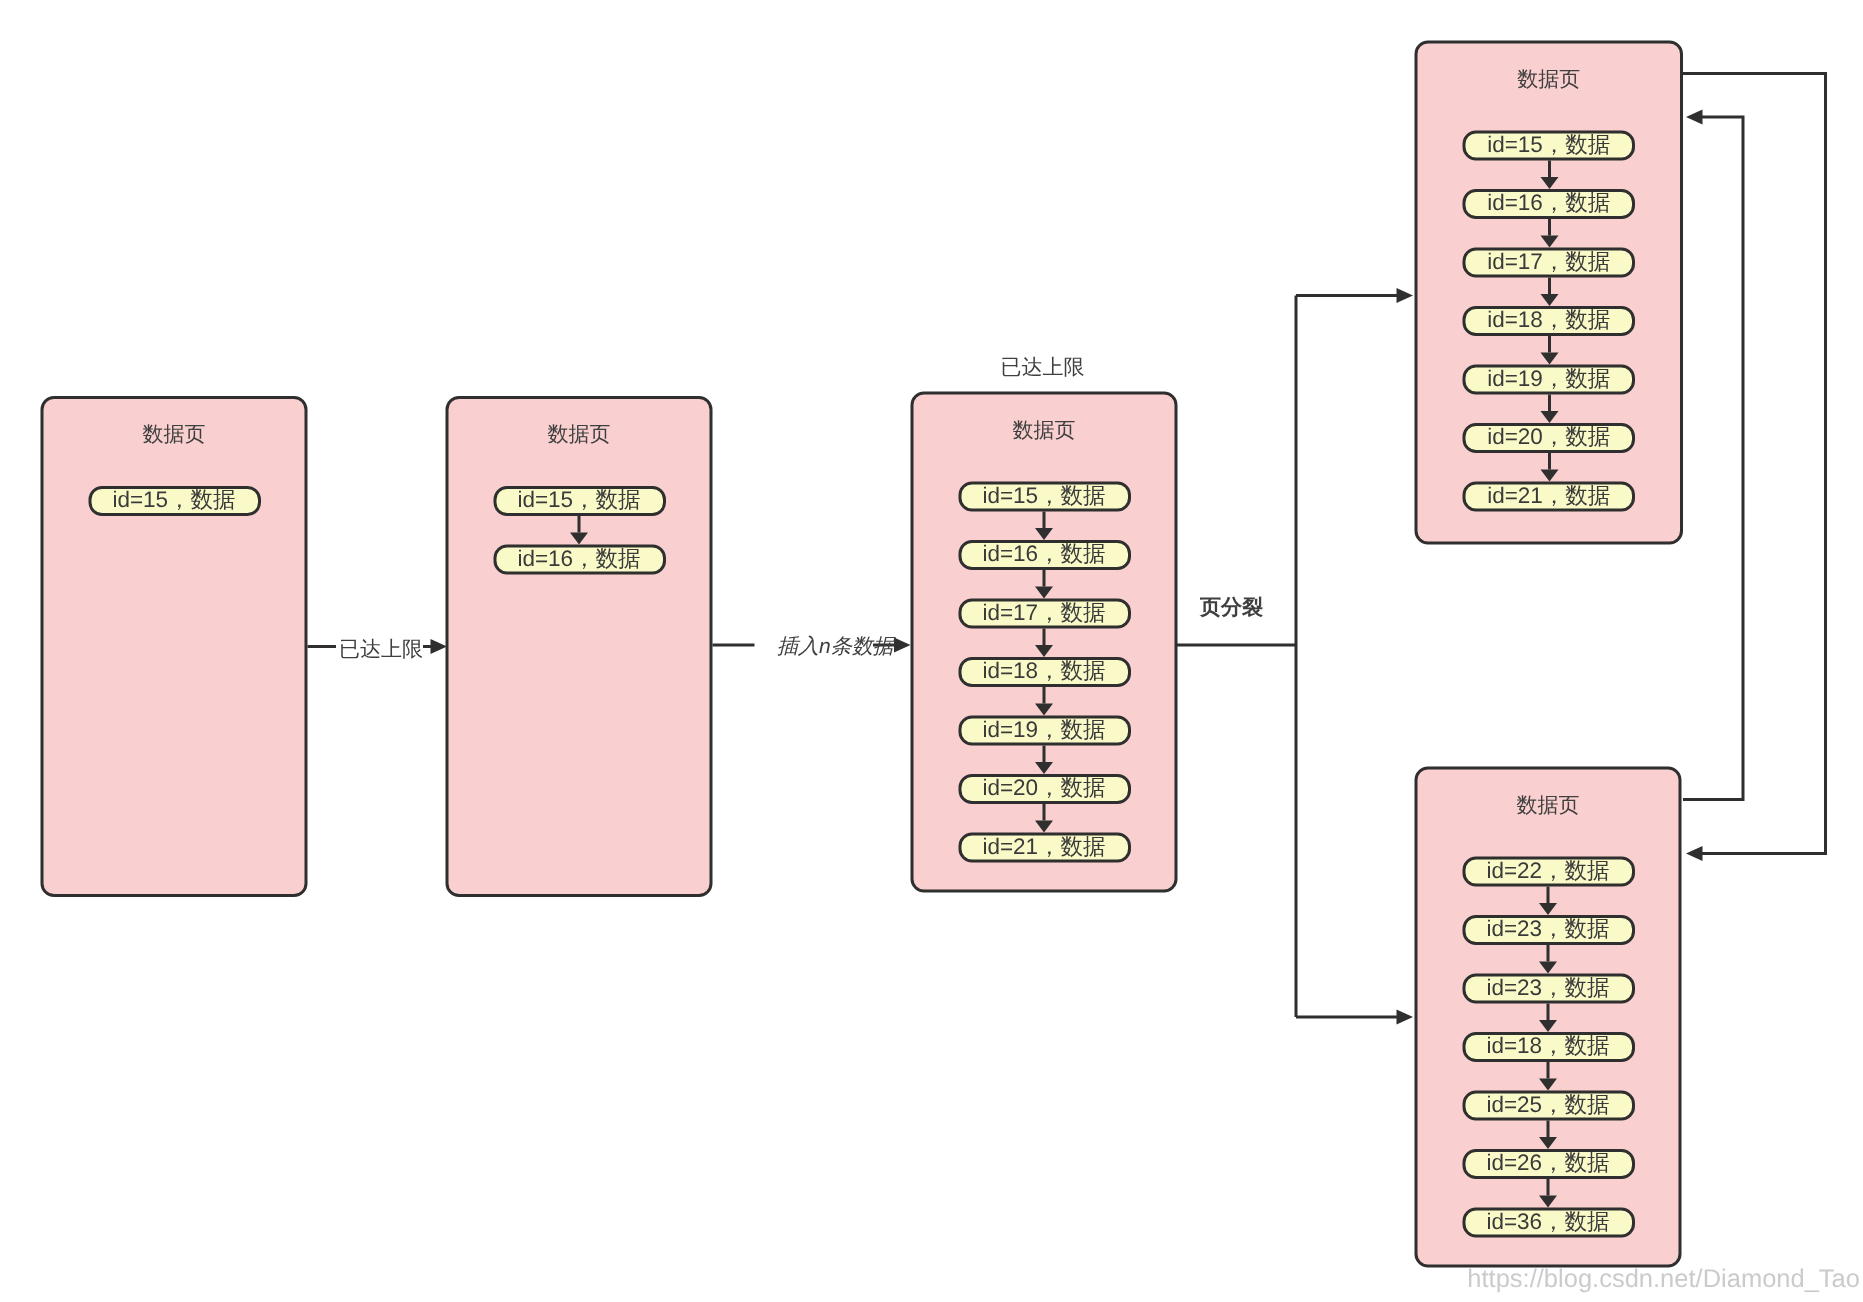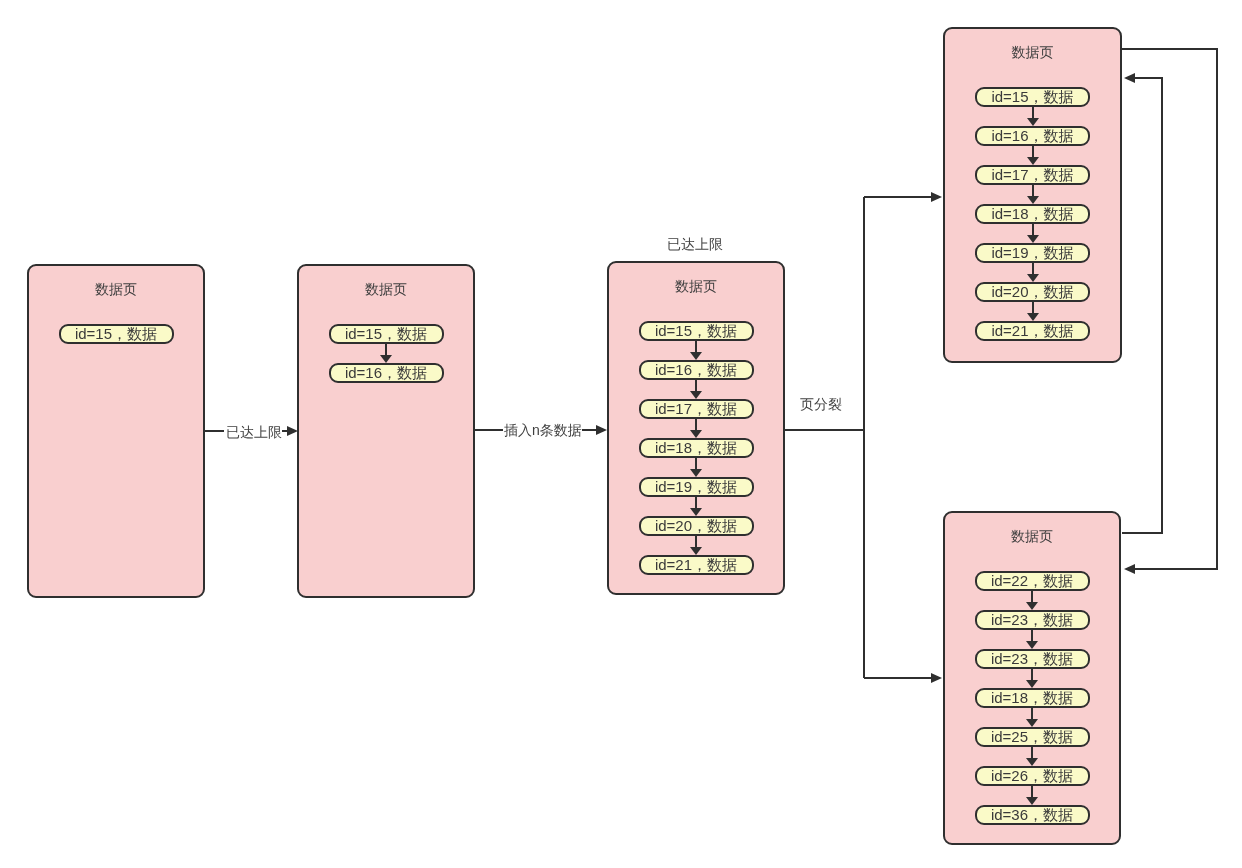--- a/index.html
+++ b/index.html
@@ -38,22 +38,22 @@
   .row-sep .stem{width:2px;height:11px;background:#2f2f2f;}
   .row-sep .head{
     width:0;height:0;
     border-left:6px solid transparent;border-right:6px solid transparent;
     border-top:8px solid #2f2f2f;
   }
   .edge-label{
     position:absolute;z-index:4;font-size:14px;color:#3f3f3f;white-space:nowrap;
   }
   .lbl-insert{left:226px;top:424px;}
-  .lbl-insertn{left:504px;top:422px;}
-  .lbl-split{left:800px;top:396px;}
+  .lbl-insertn{left:518px;top:422px;font-style:italic;}
+  .lbl-split{left:800px;top:396px;font-weight:bold;}
   .lbl-limit{left:667px;top:236px;}
   .watermark{
     position:absolute;right:2px;top:843px;z-index:5;
     font-size:17px;color:#cbcbcb;white-space:nowrap;
   }
 </style>
 </head>
 <body>
 
 <div class="canvas">
@@ -214,14 +214,15 @@
         </div>
         <div class="record">id=36，数据</div>
       </div>
   </div>
 
   <div class="edge-label lbl-limit">已达上限</div>
   <div class="edge-label lbl-insert">已达上限</div>
   <div class="edge-label lbl-insertn">插入n条数据</div>
   <div class="edge-label lbl-split">页分裂</div>
 
+  <div class="watermark">https://blog.csdn.net/Diamond_Tao</div>
 
 </div>
 
 </body></html>

